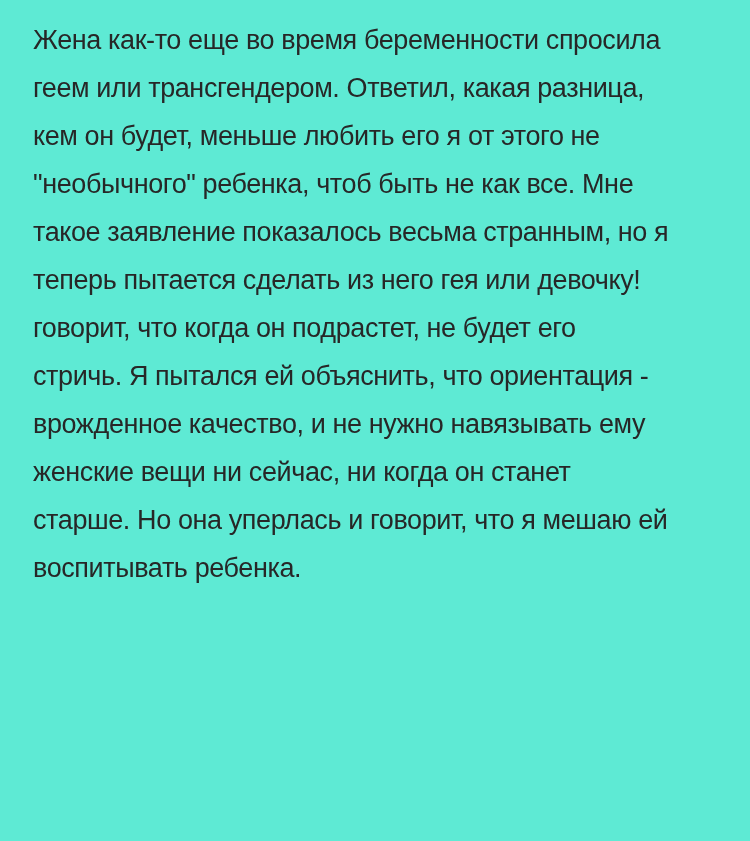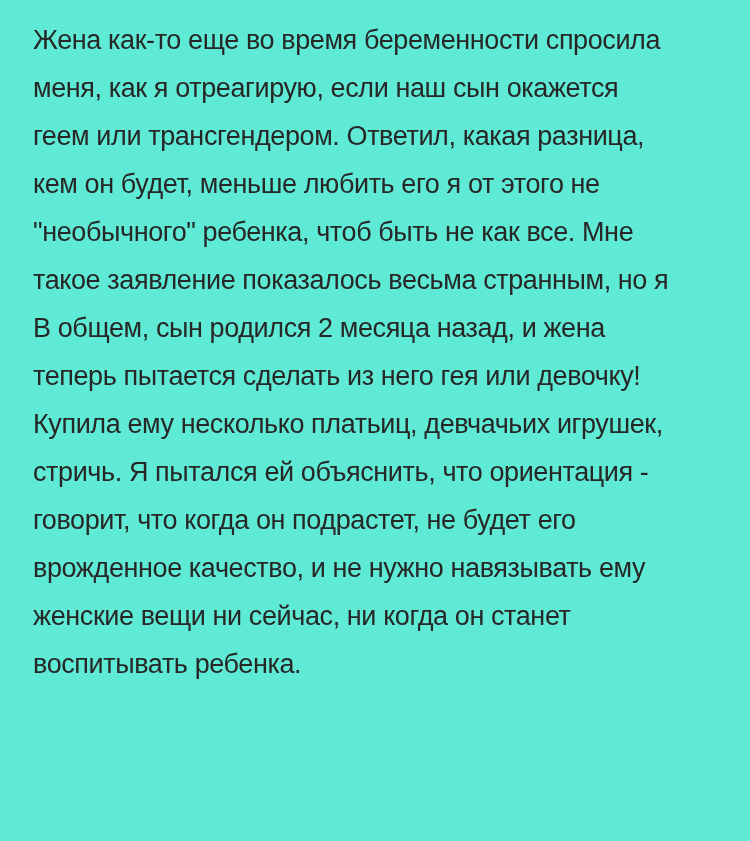--- a/index.html
+++ b/index.html
@@ -28,26 +28,24 @@
   .line {
     white-space: nowrap;
     text-align: left;
   }
 </style>
 </head>
 <body>
 
 <div class="story">
   <div class="line">Жена как-то еще во время беременности спросила</div>
-  <div class="line">меня, как я отреагирую, если наш сын окажется</div>
   <div class="line">геем или трансгендером. Ответил, какая разница,</div>
   <div class="line">кем он будет, меньше любить его я от этого не</div>
   <div class="line">"необычного" ребенка, чтоб быть не как все. Мне</div>
   <div class="line">такое заявление показалось весьма странным, но я</div>
-  <div class="line">В общем, сын родился 2 месяца назад, и жена</div>
   <div class="line">теперь пытается сделать из него гея или девочку!</div>
-  <div class="line">Купила ему несколько платьиц, девчачьих игрушек,</div>
+  <div class="line">говорит, что когда он подрастет, не будет его</div>
   <div class="line">стричь. Я пытался ей объяснить, что ориентация -</div>
-  <div class="line">говорит, что когда он подрастет, не будет его</div>
   <div class="line">врожденное качество, и не нужно навязывать ему</div>
   <div class="line">женские вещи ни сейчас, ни когда он станет</div>
+  <div class="line">старше. Но она уперлась и говорит, что я мешаю ей</div>
   <div class="line">воспитывать ребенка.</div>
 </div>
 
 </body></html>

